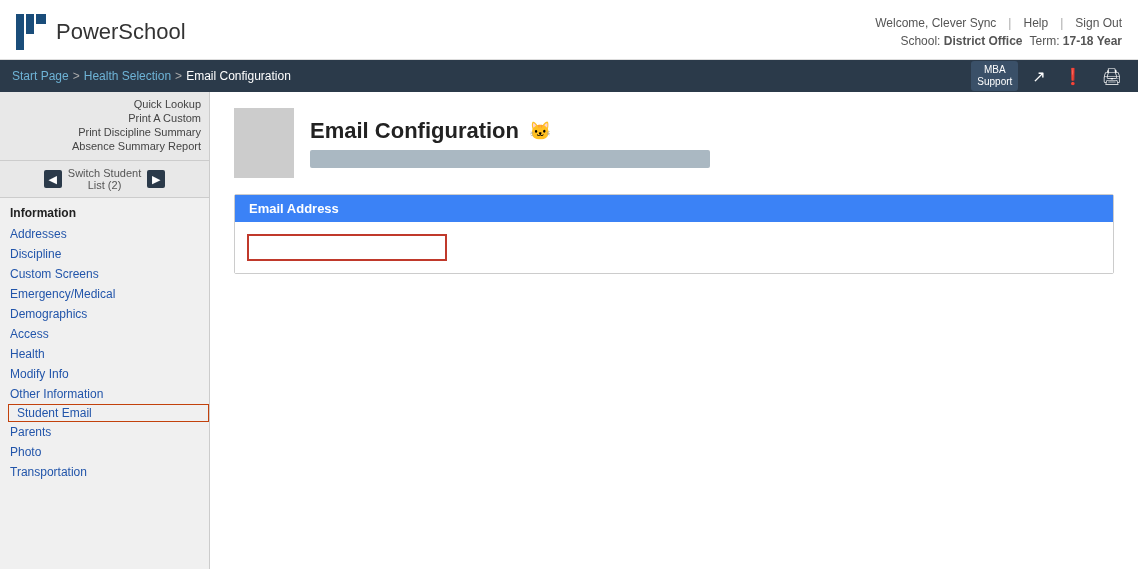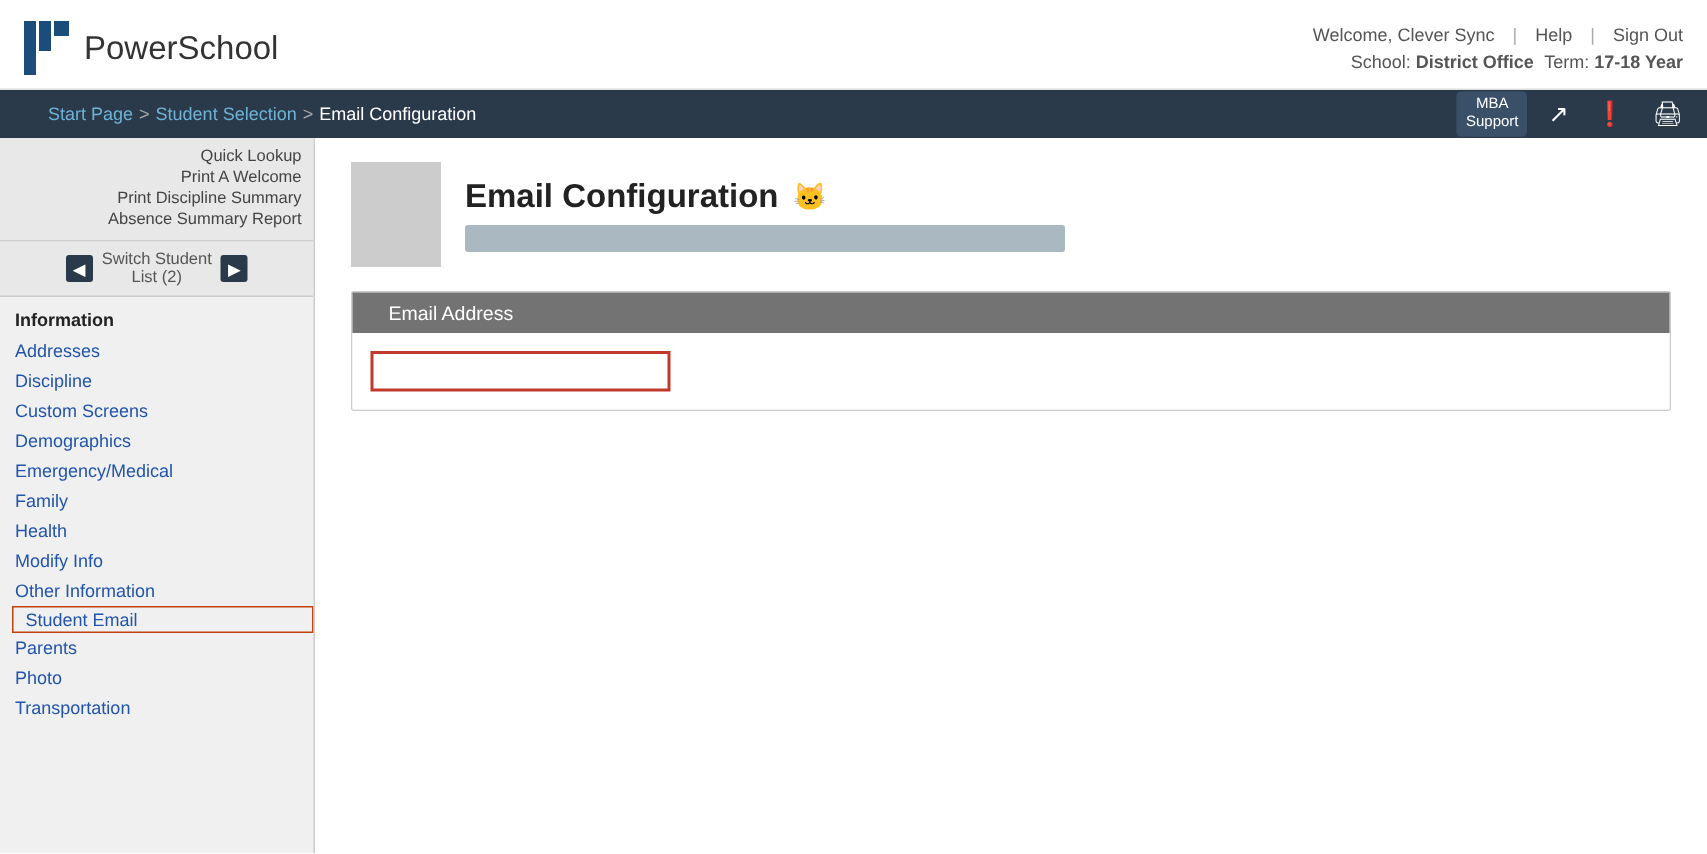--- a/index.html
+++ b/index.html
@@ -55,21 +55,20 @@
       justify-content: space-between;
       padding: 0 12px;
       height: 32px;
     }
     .breadcrumb {
       display: flex;
       align-items: center;
       gap: 4px;
       color: #fff;
       font-size: 12px;
-      margin-left: 20px;
     }
     .breadcrumb a { color: #6eb3d6; text-decoration: none; }
     .breadcrumb .sep { color: #aaa; }
     .nav-icons {
       display: flex;
       align-items: center;
       gap: 10px;
     }
     .mba-support {
       background: #3a5068;
@@ -203,25 +202,25 @@
       border-radius: 2px;
     }
 
     
     .form-section {
       margin: 4px 24px 16px 24px;
       border: 1px solid #ccc;
       border-radius: 2px;
     }
     .form-section-header {
-      background: #737373;
+      background: #3b82f6;
       color: #fff;
       font-size: 13px;
-      font-weight: normal;
-      padding: 6px 24px;
+      font-weight: bold;
+      padding: 6px 14px;
     }
     .form-section-body {
       padding: 12px;
       background: #fff;
     }
     .email-input {
       border: 2px solid #c0392b;
       padding: 4px 6px;
       width: 200px;
       font-size: 13px;
@@ -258,57 +257,57 @@
         <strong>17-18 Year</strong>
       </span>
     </div>
   </div>
 </div>
 
 <div class="nav-bar">
   <div class="breadcrumb">
     <a href="#">Start Page</a>
     <span class="sep">&gt;</span>
-    <a href="#">Student Selection</a>
+    <a href="#">Health Selection</a>
     <span class="sep">&gt;</span>
     <span>Email Configuration</span>
   </div>
   <div class="nav-icons">
     <div class="mba-support">MBA<br>Support</div>
     <span class="nav-icon-btn">↗</span>
     <span class="nav-icon-btn">❗</span>
     <span class="nav-icon-btn">🖨</span>
   </div>
 </div>
 
 <div class="main-layout">
 
   <div class="sidebar">
     <div class="sidebar-top">
       <div>Quick Lookup</div>
-      <div>Print A Welcome</div>
+      <div>Print A Custom</div>
       <div>Print Discipline Summary</div>
       <div>Absence Summary Report</div>
     </div>
     <div class="switch-student">
       <div class="nav-arrow">◀</div>
       <div>
         <div>Switch Student</div>
         <div>List (2)</div>
       </div>
       <div class="nav-arrow">▶</div>
     </div>
     <div class="sidebar-section-label">Information</div>
 
     <a class="sidebar-item" href="#">Addresses</a>
     <a class="sidebar-item" href="#">Discipline</a>
     <a class="sidebar-item" href="#">Custom Screens</a>
+    <a class="sidebar-item" href="#">Emergency/Medical</a>
     <a class="sidebar-item" href="#">Demographics</a>
-    <a class="sidebar-item" href="#">Emergency/Medical</a>
-    <a class="sidebar-item" href="#">Family</a>
+    <a class="sidebar-item" href="#">Access</a>
     <a class="sidebar-item" href="#">Health</a>
     <a class="sidebar-item" href="#">Modify Info</a>
     <a class="sidebar-item" href="#">Other Information</a>
     <a class="sidebar-item active" href="#">Student Email</a>
     <a class="sidebar-item" href="#">Parents</a>
     <a class="sidebar-item" href="#">Photo</a>
     <a class="sidebar-item" href="#">Transportation</a>
   </div>
 
   <div class="content-area">

